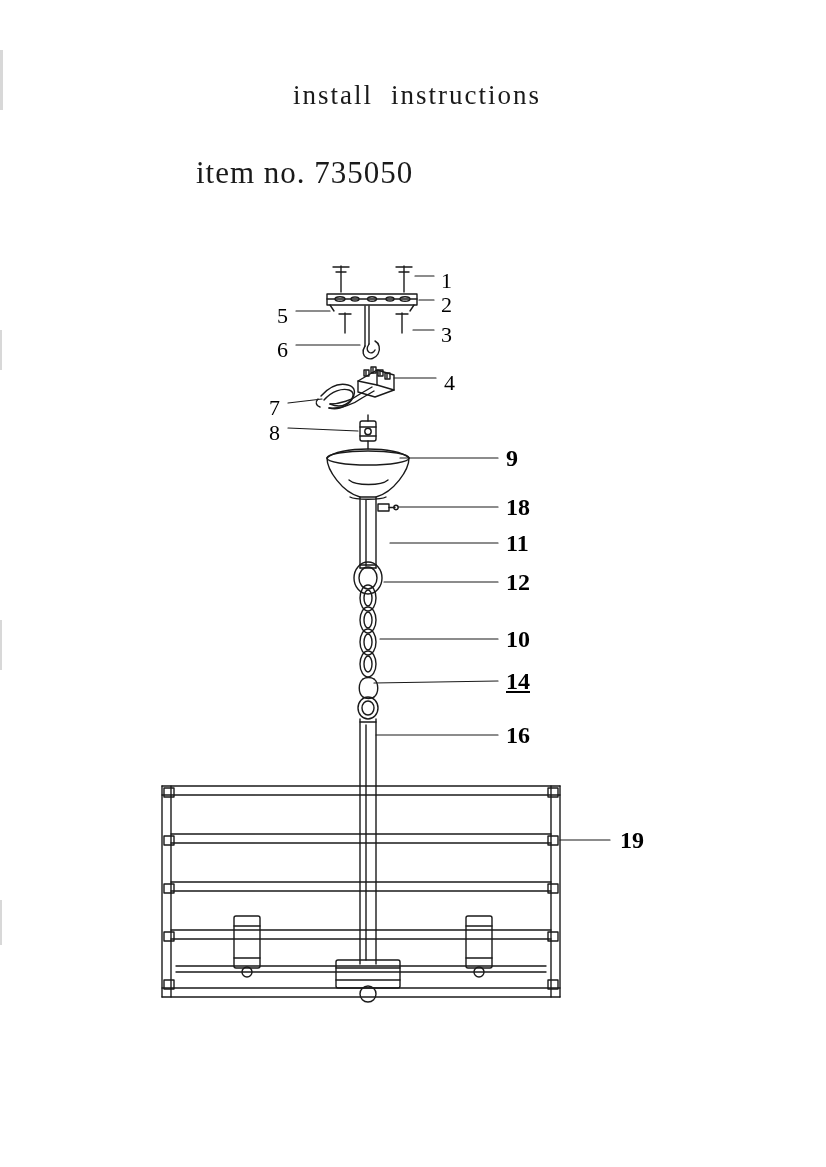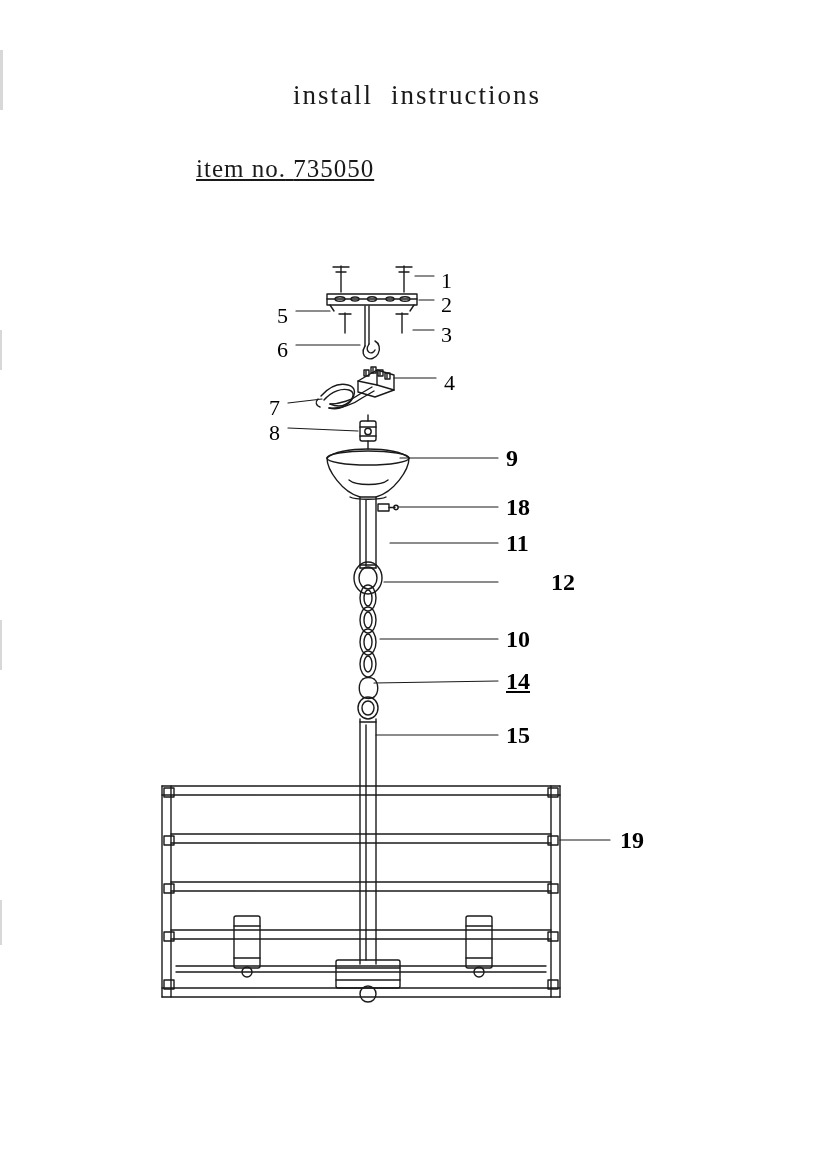--- a/index.html
+++ b/index.html
@@ -41,23 +41,22 @@
     font-size: 27px;
     letter-spacing: 2px;
     font-family: "Liberation Serif", serif;
   }
   .title .word-gap { display: inline-block; width: 18px; }
 
   .item-no {
     position: absolute;
     top: 155px;
     left: 196px;
-    font-size: 25px;
+    font-size: 31px;
     letter-spacing: 1px;
-    text-decoration: underline;
   }
 
   .diagram {
     position: absolute;
     top: 0; left: 0;
     width: 826px;
     height: 1167px;
   }
   svg { display: block; }
 
@@ -301,19 +300,19 @@
   <div class="lbl lbl-sm" style="left:441px; top:292px;">2</div>
   <div class="lbl lbl-sm" style="left:441px; top:322px;">3</div>
   <div class="lbl lbl-sm" style="left:444px; top:370px;">4</div>
   <div class="lbl lbl-sm" style="left:277px; top:303px;">5</div>
   <div class="lbl lbl-sm" style="left:277px; top:337px;">6</div>
   <div class="lbl lbl-sm" style="left:269px; top:395px;">7</div>
   <div class="lbl lbl-sm" style="left:269px; top:420px;">8</div>
   <div class="lbl lbl-lg" style="left:506px; top:445px;">9</div>
   <div class="lbl lbl-lg" style="left:506px; top:494px;">18</div>
   <div class="lbl lbl-lg" style="left:506px; top:530px;font-family:Liberation Serif, serif;">11</div>
-  <div class="lbl lbl-lg" style="left:506px; top:569px;margin-left:45px;">12</div>
+  <div class="lbl lbl-lg" style="left:506px; top:569px;">12</div>
   <div class="lbl lbl-lg" style="left:506px; top:626px;">10</div>
   <div class="lbl lbl-lg" style="left:506px; top:668px;text-decoration:underline;">14</div>
-  <div class="lbl lbl-lg" style="left:506px; top:722px;">15</div>
+  <div class="lbl lbl-lg" style="left:506px; top:722px;">16</div>
   <div class="lbl lbl-lg" style="left:620px; top:827px;">19</div>
 
 </div>
 
 </body></html>

